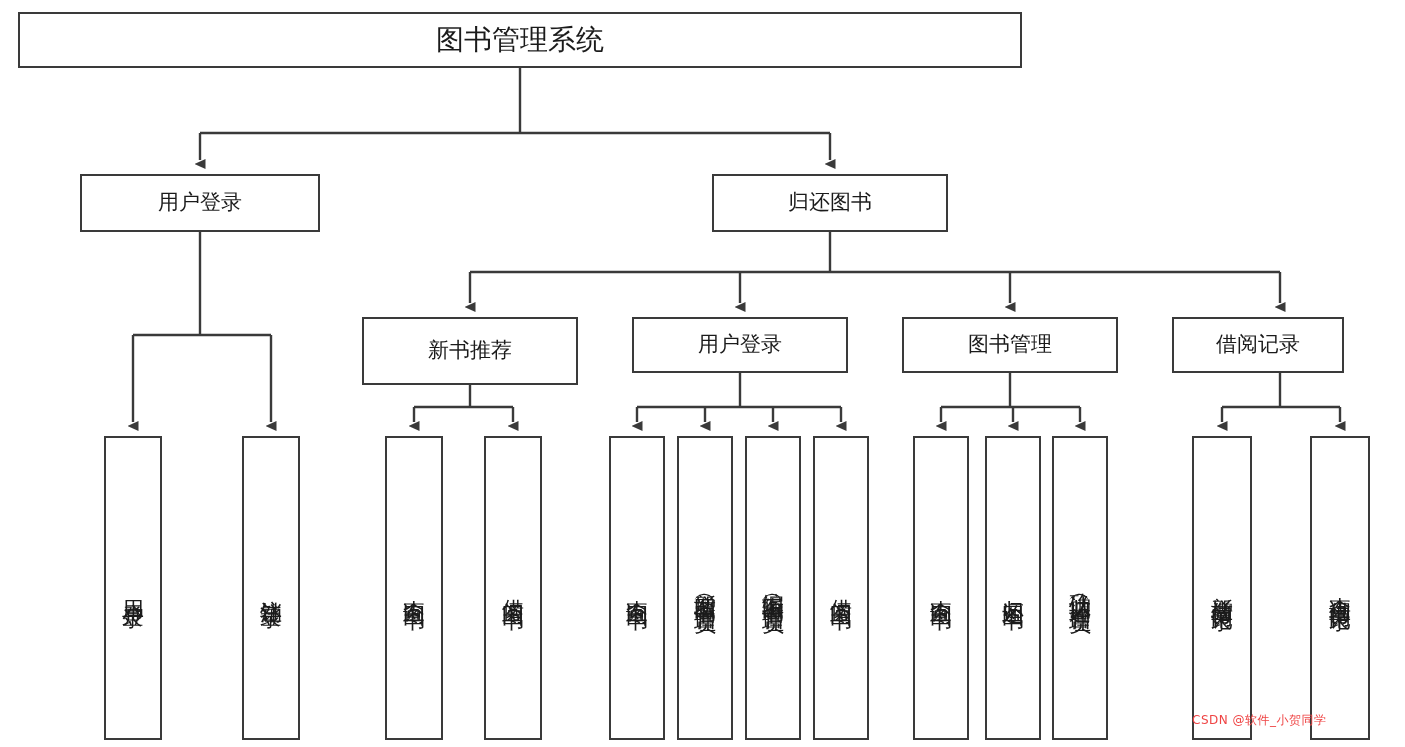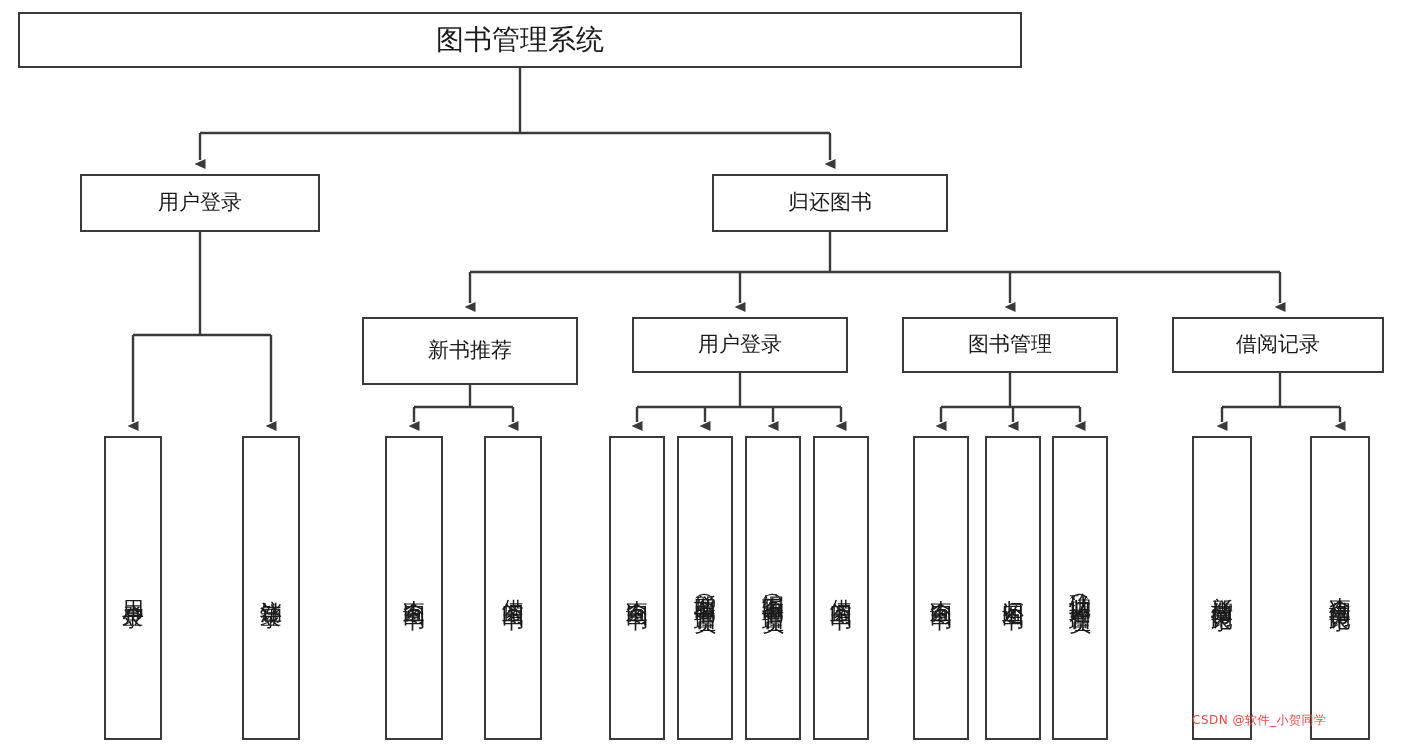--- a/index.html
+++ b/index.html
@@ -142,21 +142,21 @@
 
   <div class="node horiz" style="left:362px; top:317px; width:216px; height:68px;">
     <span class="label">新书推荐</span>
   </div>
   <div class="node horiz" style="left:632px; top:317px; width:216px; height:56px;">
     <span class="label">用户登录</span>
   </div>
   <div class="node horiz" style="left:902px; top:317px; width:216px; height:56px;">
     <span class="label">图书管理</span>
   </div>
-  <div class="node horiz" style="left:1172px; top:317px; width:212px; height:56px;">
+  <div class="node horiz" style="left:1172px; top:317px; width:172px; height:56px;">
     <span class="label">借阅记录</span>
   </div>
 
   <div class="node vert" style="left:104px; top:436px; width:58px; height:304px;">
     <span class="label">用户登录</span>
   </div>
   <div class="node vert" style="left:242px; top:436px; width:58px; height:304px;">
     <span class="label">注销登录</span>
   </div>
 

